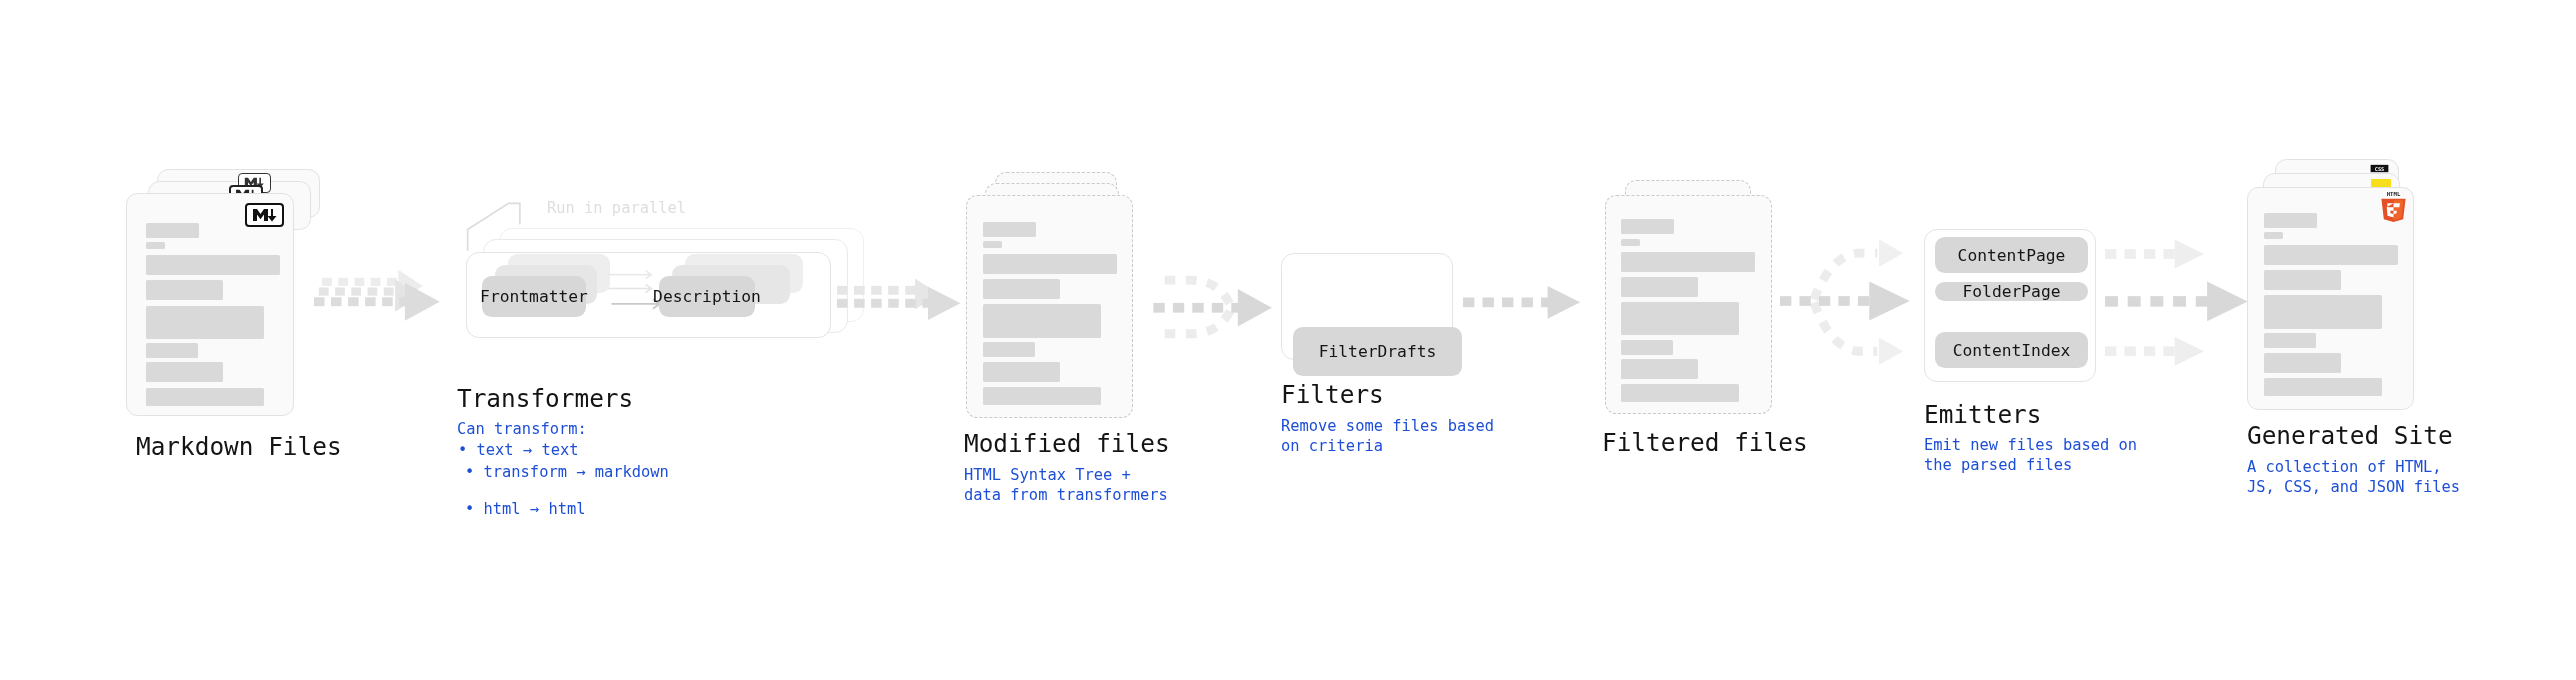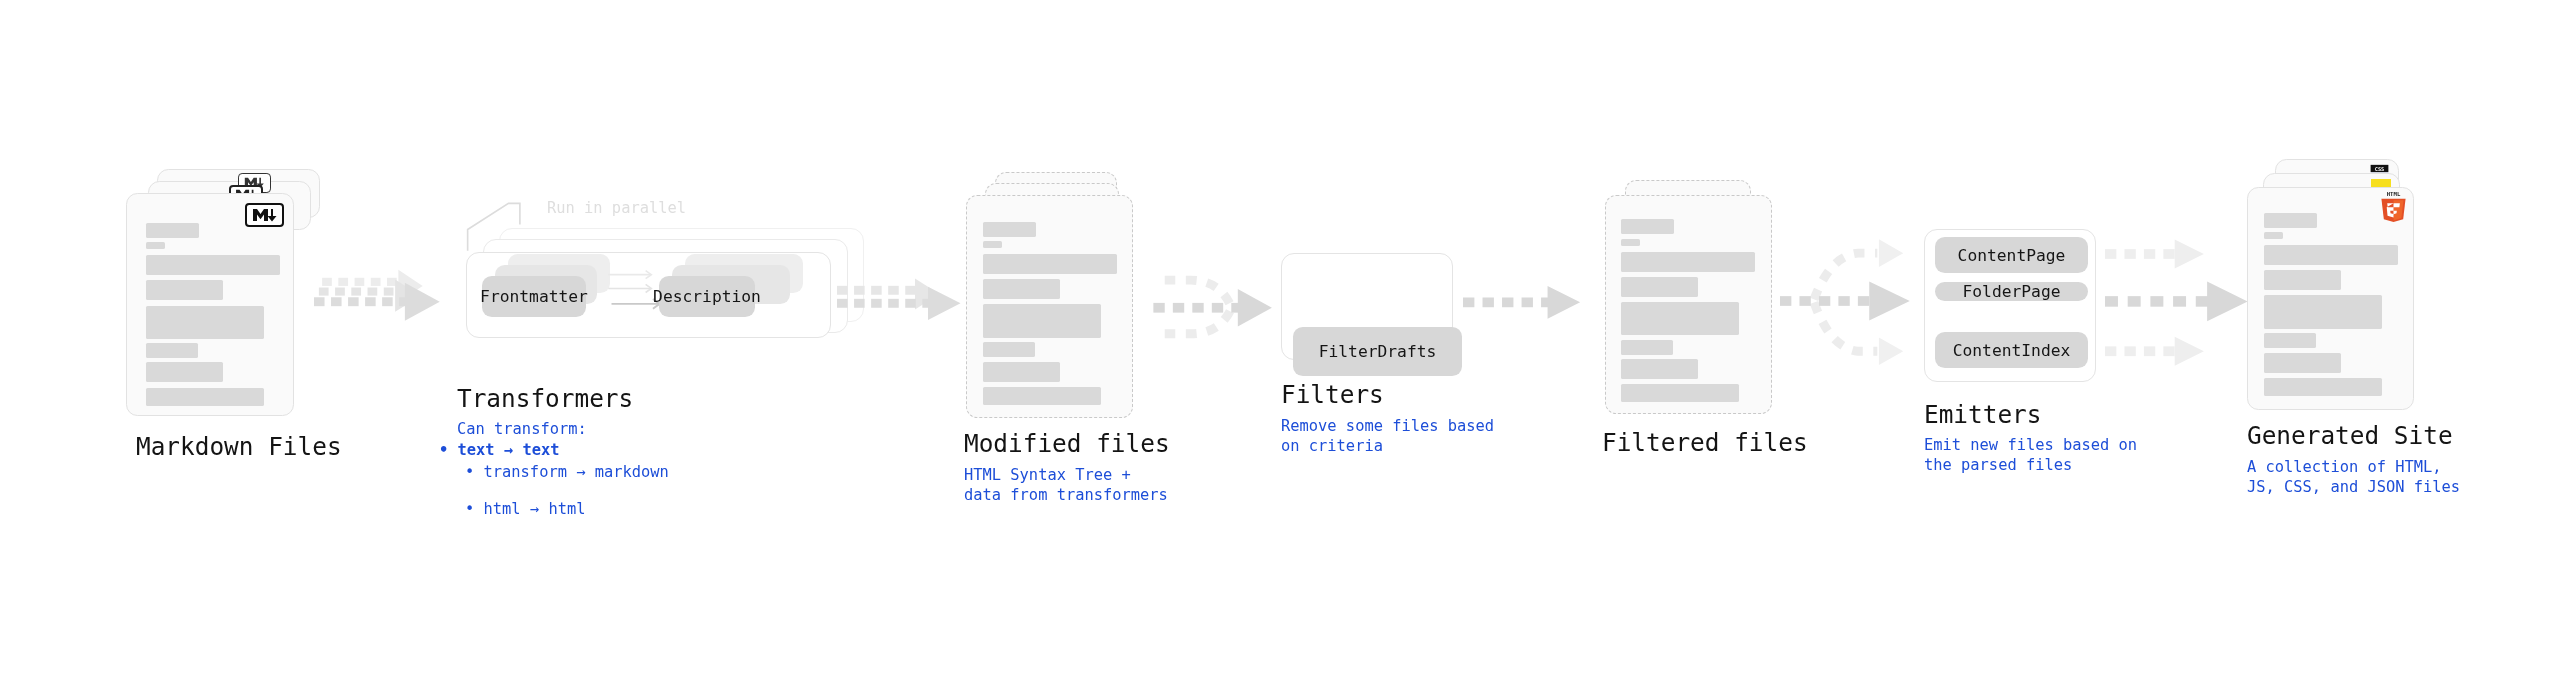--- a/index.html
+++ b/index.html
@@ -205,21 +205,21 @@
         <path d="M4 54 H62"></path>
           <path d="M55 48 L63 54 L55 60"></path>
       </g>
     </svg>
 
     <div class="chip" style="left:482px;top:276px;width:104px;height:41px;">Frontmatter</div>
     <div class="chip" style="left:659px;top:276px;width:96px;height:41px;">Description</div>
 
     <div class="stage-title" style="left:457px;top:384px;">Transformers</div>
     <div class="stage-sub" style="left:457px;top:419px;">Can transform:</div>
-    <div class="stage-sub" style="left:439px;top:440px;font-weight:bold;">• text → text</div>
+    <div class="stage-sub" style="left:458px;top:440px;">• text → text</div>
     <div class="stage-sub" style="left:465px;top:462px;">• transform → markdown</div>
     <div class="stage-sub" style="left:465px;top:483px;margin-top:16px;">• html → html</div>
   </div>
 
   <svg class="abs" style="left:837px;top:276px;" width="130" height="57" viewBox="0 0 160 70">
     <g fill="#e6e6e6">
       <rect x="0" y="12" width="13" height="11"></rect>
         <rect x="21" y="12" width="13" height="11"></rect>
       <rect x="42" y="12" width="13" height="11"></rect>
         <rect x="63" y="12" width="13" height="11"></rect>

